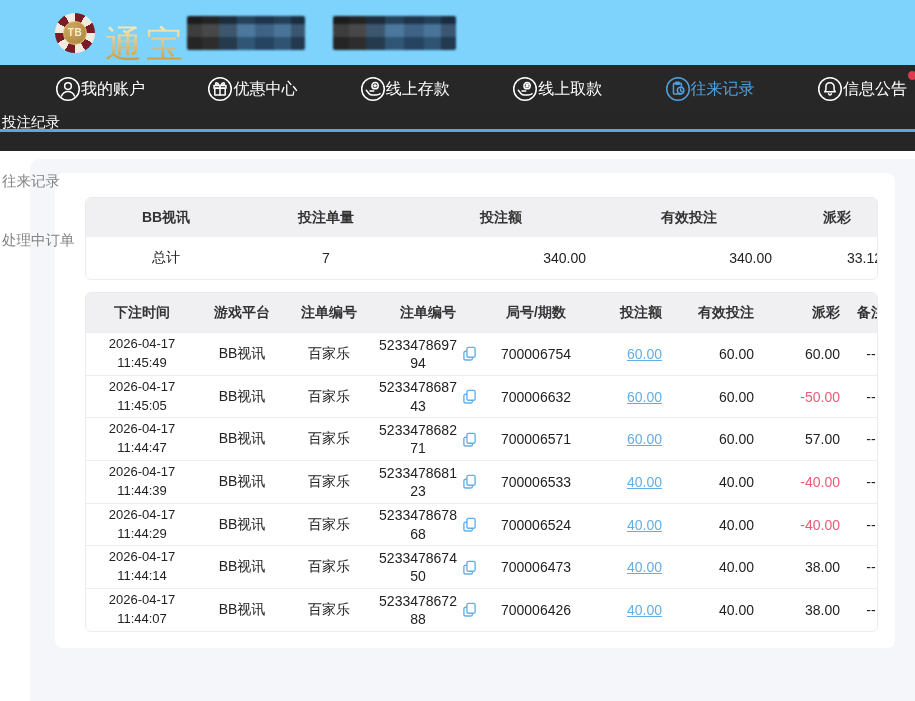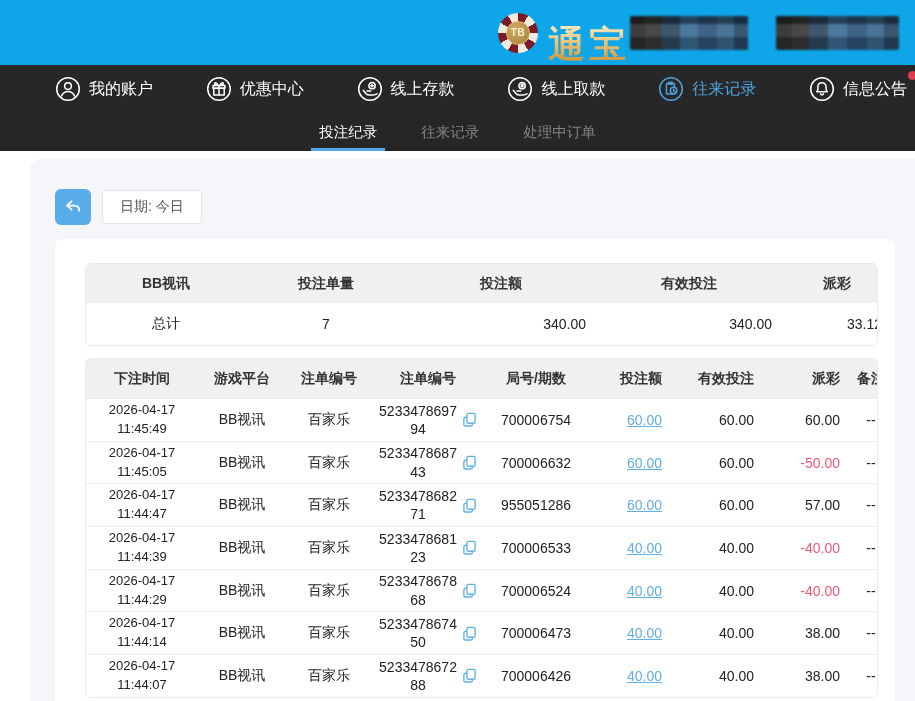--- a/index.html
+++ b/index.html
@@ -1,55 +1,55 @@
 <!DOCTYPE html>
 <html><head>
 <meta charset="utf-8">
 <style>
   * { margin:0; padding:0; box-sizing:border-box; }
   html,body { width:915px; height:701px; overflow:hidden; background:#fff;
     font-family:"Liberation Sans","DejaVu Sans",sans-serif; }
 
   
-  .topbar { height:65px; background:#0ea5e9; display:flex; align-items:center;
-    justify-content:flex-end; padding:0 16px 0 55px; }
+  .topbar { height:65px; background:#7dd3fc; display:flex; align-items:center;
+    justify-content:flex-start; padding:0 16px 0 55px; }
   .logo { display:flex; align-items:center; gap:10px; cursor:pointer; }
   .chip { width:40px; height:40px; border-radius:50%; flex:0 0 auto;
     background:conic-gradient(#7b1b26 0 30deg,#f2ece0 30deg 60deg,#7b1b26 60deg 90deg,#f2ece0 90deg 120deg,
       #7b1b26 120deg 150deg,#f2ece0 150deg 180deg,#7b1b26 180deg 210deg,#f2ece0 210deg 240deg,
       #7b1b26 240deg 270deg,#f2ece0 270deg 300deg,#7b1b26 300deg 330deg,#f2ece0 330deg 360deg);
     display:flex; align-items:center; justify-content:center; }
   .coin { width:24px; height:24px; border-radius:50%;
     background:radial-gradient(circle at 35% 30%,#cfa95f,#a5813c); border:1px solid #e2c27c;
     display:flex; align-items:center; justify-content:center;
     font-size:10px; font-weight:bold; color:#f7ecd2; letter-spacing:0.5px; }
-  .brand { font-size:37px; font-weight:bold; letter-spacing:4px;
+  .brand { font-size:37px; font-weight:normal; letter-spacing:4px;
     background:linear-gradient(180deg,#f9ecc0 10%,#e3b968 55%,#c08a2e 95%);
     -webkit-background-clip:text; background-clip:text; color:transparent;margin-top:24px; }
   .censors { display:flex; align-items:center; gap:28px; padding-right:0; }
   .censor { height:34px; border-radius:2px; filter:blur(1.3px);
     background:
       linear-gradient(180deg, rgba(0,0,0,.40) 0 24%, rgba(255,255,255,.07) 24% 62%, rgba(0,0,0,.22) 62% 100%),
       linear-gradient(90deg,#2f2f2f 0 13%,#3a3a3a 13% 27%,#2f4a63 27% 42%,#3f6e96 42% 58%,#31577c 58% 74%,#3c6a91 74% 88%,#2b4965 88% 100%); }
   .censor-a { width:118px; }
   .censor-b { width:123px; }
 
   
   .mainnav { height:48px; background:#272727; display:flex; align-items:center;
     justify-content:space-between; padding:0 8px 0 55px; position:relative; }
-  .nav-item { display:flex; align-items:center; gap:8px; color:#fff;
+  .nav-item { display:flex; align-items:center; gap:0; color:#fff;
     font-size:16px; cursor:pointer; white-space:nowrap; position:relative; }
   .nav-item.active { color:#4fa0dd; }
   .nav-item svg { display:block; }
   .nav-badge { position:absolute; top:-5px; right:-10px; width:9px; height:9px;
     border-radius:50%; background:#e03a4e; }
 
   
   .subnav { height:38px; background:#262626; display:flex; align-items:stretch;
-    justify-content:center; gap:40px; }
+    gap:40px;flex-direction:column; }
   .tab { display:flex; align-items:center; color:#848484; font-size:14.5px;
     cursor:pointer; position:relative; padding:0 2px; }
   .tab.active { color:#fff; }
   .tab.active::after { content:""; position:absolute; left:-6px; right:-6px;
     bottom:0; height:3px; background:#57a7e4; }
 
   
   .content { margin:8px 0 0 30px; height:542px; background:#f4f6f9;
     border-radius:10px 0 0 0; overflow:hidden; }
   .toolbar { display:flex; align-items:center; gap:11px; padding:30px 0 0 25px; }
@@ -168,31 +168,20 @@
   </div>
 </nav>
 
 <div class="subnav">
   <div class="tab active">投注纪录</div>
   <div class="tab">往来记录</div>
   <div class="tab">处理中订单</div>
 </div>
 
 <div class="content">
-  <div class="toolbar">
-    <button class="back-btn">
-      <span>
-        <svg width="22" height="22" viewBox="0 0 24 24" fill="none" stroke="#fff" stroke-width="2" stroke-linecap="round" stroke-linejoin="round">
-          <path d="M10.5 7 L5.5 11.5 L10.5 16"></path>
-          <path d="M6 11.5 H13.5 C17 11.5 18.8 14 18.8 17.2"></path>
-        </svg>
-      </span>
-    </button>
-    <button class="date-btn">日期: 今日</button>
-  </div>
 
   <div class="card">
 
     <div class="tbl-wrap summary-wrap">
       <table class="summary">
         <colgroup>
             <col style="width:160px">
             <col style="width:160px">
             <col style="width:190px">
             <col style="width:186px">
@@ -298,21 +287,21 @@
       <div class="order-cell">
         <span class="order-num">523347868271</span>
         <button class="copy-btn">
           <svg width="17" height="17" viewBox="0 0 20 20" fill="none" stroke="#5fb0ea" stroke-width="1.6" stroke-linejoin="round">
             <rect x="7" y="2.8" width="9.6" height="11.6" rx="1.8"></rect>
             <path d="M13.4 14.4v1.4a1.9 1.9 0 0 1-1.9 1.9H5.3a1.9 1.9 0 0 1-1.9-1.9V9.2a1.9 1.9 0 0 1 1.9-1.9H7"></path>
           </svg>
         </button>
       </div>
     </td>
-    <td class="c">955051286</td>
+    <td class="c">700006571</td>
     <td class="r"><a class="bet-link">60.00</a></td>
     <td class="r">60.00</td>
     <td class="r payout">57.00</td>
     <td class="c">--</td>
   </tr>
 
   <tr>
     <td class="time-cell"><span>2026-04-17</span><br><span>11:44:39</span></td>
     <td class="c">BB视讯</td>
     <td class="c">百家乐</td>

